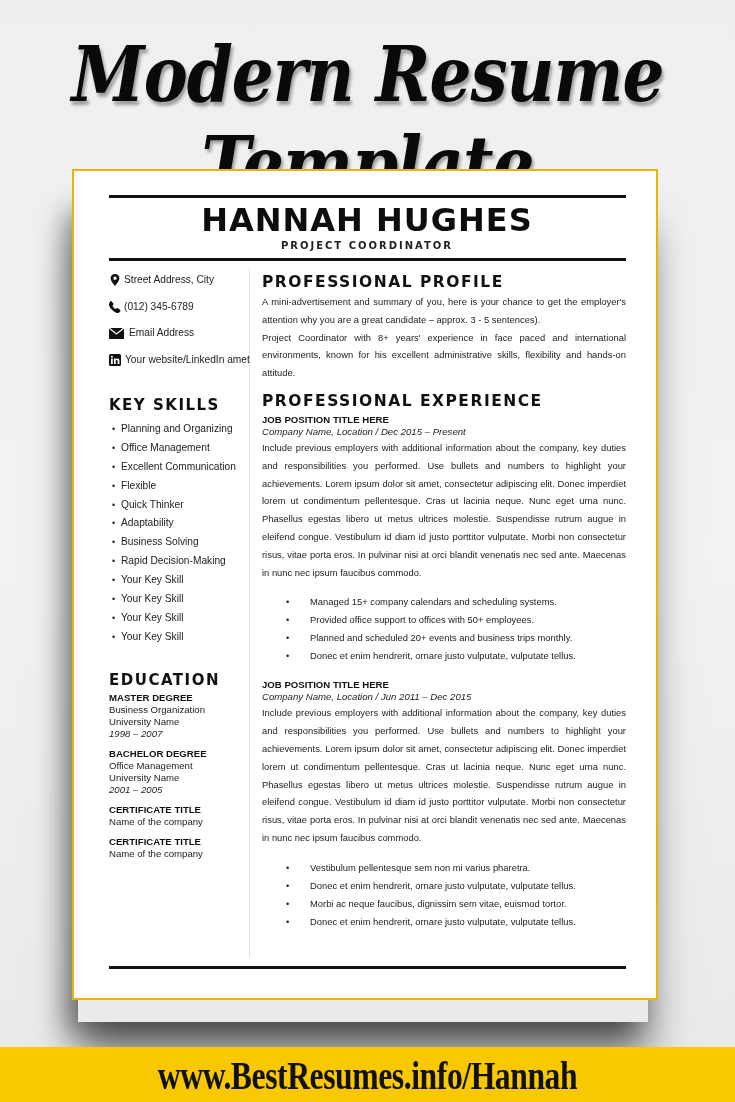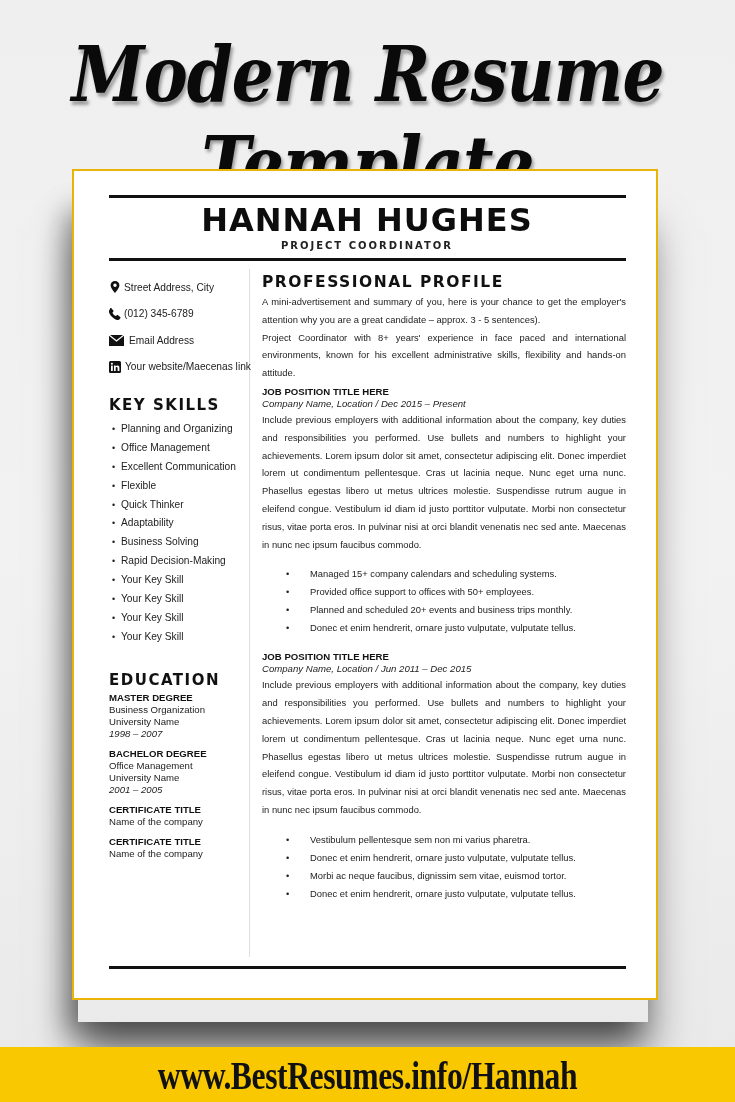--- a/index.html
+++ b/index.html
@@ -33,21 +33,21 @@
     font-family: "DejaVu Sans", sans-serif; font-weight:bold; font-size:32px;
     letter-spacing:1px; color:#0d0d0d;
   }
   .role {
     position:absolute; left:0; top:69px; width:586px; text-align:center;
     font-family: "DejaVu Sans", sans-serif; font-weight:bold; font-size:10px;
     letter-spacing:2px; color:#222;
   }
   .divider { position:absolute; left:175px; top:98px; width:1px; height:688px; background:#dedede; }
   .side { position:absolute; left:35px; top:103px; width:138px; font-family:"Liberation Sans", sans-serif; }
-  .contact { display:flex; align-items:center; height:26.5px; font-size:10.2px; color:#222; white-space:nowrap; }
+  .contact { display:flex; align-items:flex-start; height:26.5px; font-size:10.2px; color:#222; white-space:nowrap; }
   .contact .ic { width:12px; height:12px; margin-right:3px; display:inline-flex; align-items:center; justify-content:center; }
   .side h2, .main h2 {
     font-family:"DejaVu Sans", sans-serif; font-weight:bold; margin:0;
     letter-spacing:1.5px; color:#111;
   }
   .side h2 { font-size:15px; }
   .main h2 { font-size:15.5px; }
   .skills { list-style:none; padding:0 0 0 3px; margin:6px 0 0 0; }
   .skills li { font-size:10.2px; height:18.9px; line-height:18.9px; color:#222; white-space:nowrap; }
   .skills li::before { content:"•"; display:inline-block; width:9px; font-size:9px; }
@@ -115,21 +115,21 @@
     </div>
     <div class="contact">
       <span class="ic" style="margin-right:4px">
         <svg width="12" height="12" viewBox="0 0 12 12">
             <rect width="12" height="12" rx="1.5" fill="#111"></rect>
             <rect x="2" y="4.6" width="1.8" height="5.4" fill="#fff"></rect>
             <circle cx="2.9" cy="2.8" r="1.05" fill="#fff"></circle>
             <path d="M5 4.6h1.7v.8c.3-.5.9-.9 1.8-.9 1.3 0 1.9.8 1.9 2.3V10H8.6V7.1c0-.7-.3-1.1-.9-1.1-.6 0-1 .4-1 1.1V10H5z" fill="#fff"></path>
           </svg>
       </span>
-      <span>Your website/Maecenas link</span>
+      <span>Your website/LinkedIn amet</span>
     </div>
 
     <h2 style="margin-top:16px">KEY SKILLS</h2>
     <ul class="skills">
       <li>Planning and Organizing</li>
       <li>Office Management</li>
       <li>Excellent Communication</li>
       <li>Flexible</li>
       <li>Quick Thinker</li>
       <li>Adaptability</li>
@@ -164,20 +164,21 @@
         <div>Name of the company</div>
       </div>
     </div>
   </div>
 
   <div class="main">
     <h2>PROFESSIONAL PROFILE</h2>
     <p class="p" style="margin-top:2px">A mini-advertisement and summary of you, here is your chance to get the employer's attention why you are a great candidate – approx. 3 - 5 sentences).</p>
     <p class="p">Project Coordinator with 8+ years' experience in face paced and international environments, known for his excellent administrative skills, flexibility and hands-on attitude.</p>
 
+    <h2 style="margin-top:10px">PROFESSIONAL EXPERIENCE</h2>
 
     <div>
       <div class="job-title" style="margin-top:4px">JOB POSITION TITLE HERE</div>
       <div class="job-meta">Company Name, Location / Dec 2015 – Present</div>
       <p class="p">Include previous employers with additional information about the company, key duties and responsibilities you performed. Use bullets and numbers to highlight your achievements. Lorem ipsum dolor sit amet, consectetur adipiscing elit. Donec imperdiet lorem ut condimentum pellentesque. Cras ut lacinia neque. Nunc eget urna nunc. Phasellus egestas libero ut metus ultrices molestie. Suspendisse rutrum augue in eleifend congue. Vestibulum id diam id justo porttitor vulputate. Morbi non consectetur risus, vitae porta eros. In pulvinar nisi at orci blandit venenatis nec sed ante. Maecenas in nunc nec ipsum faucibus commodo.</p>
       <ul class="bullets">
         <li>Managed 15+ company calendars and scheduling systems.</li>
         <li>Provided office support to offices with 50+ employees.</li>
         <li>Planned and scheduled 20+ events and business trips monthly.</li>
         <li>Donec et enim hendrerit, ornare justo vulputate, vulputate tellus.</li>

